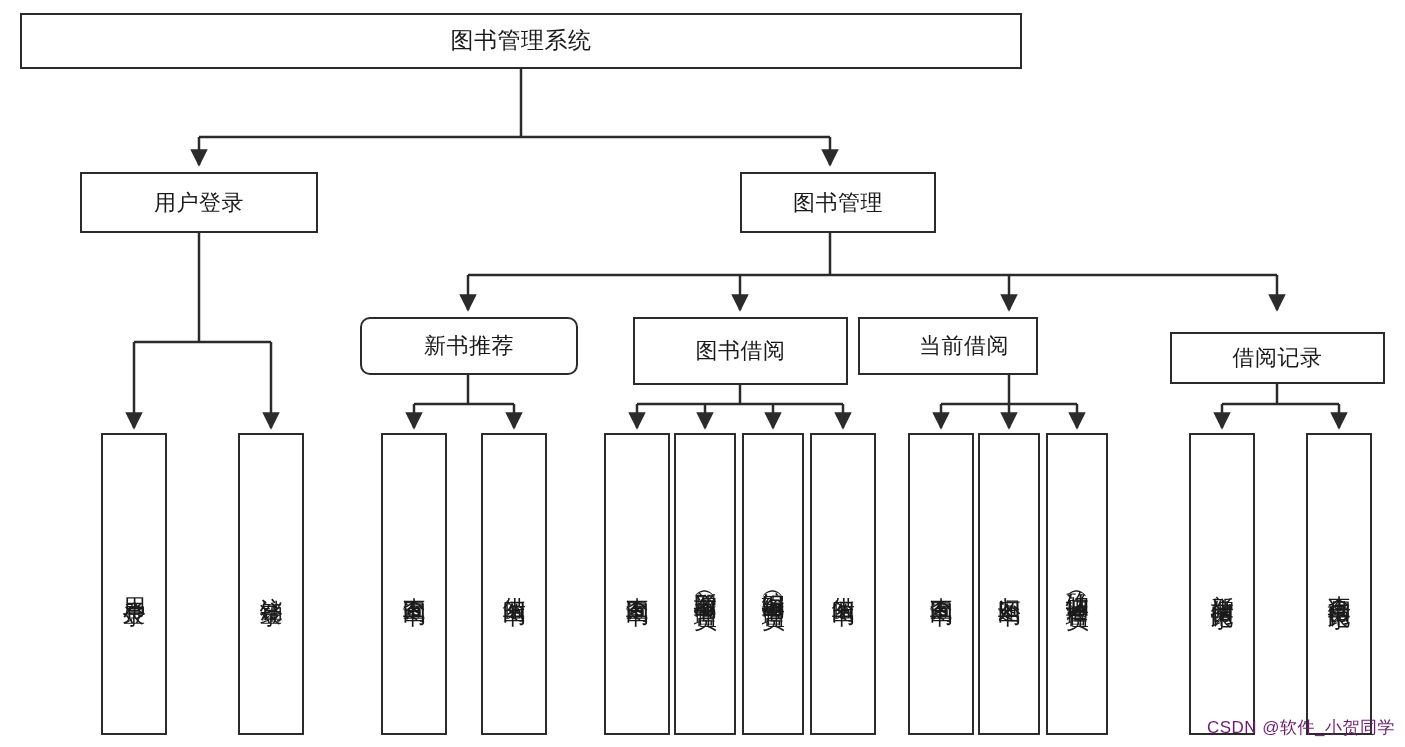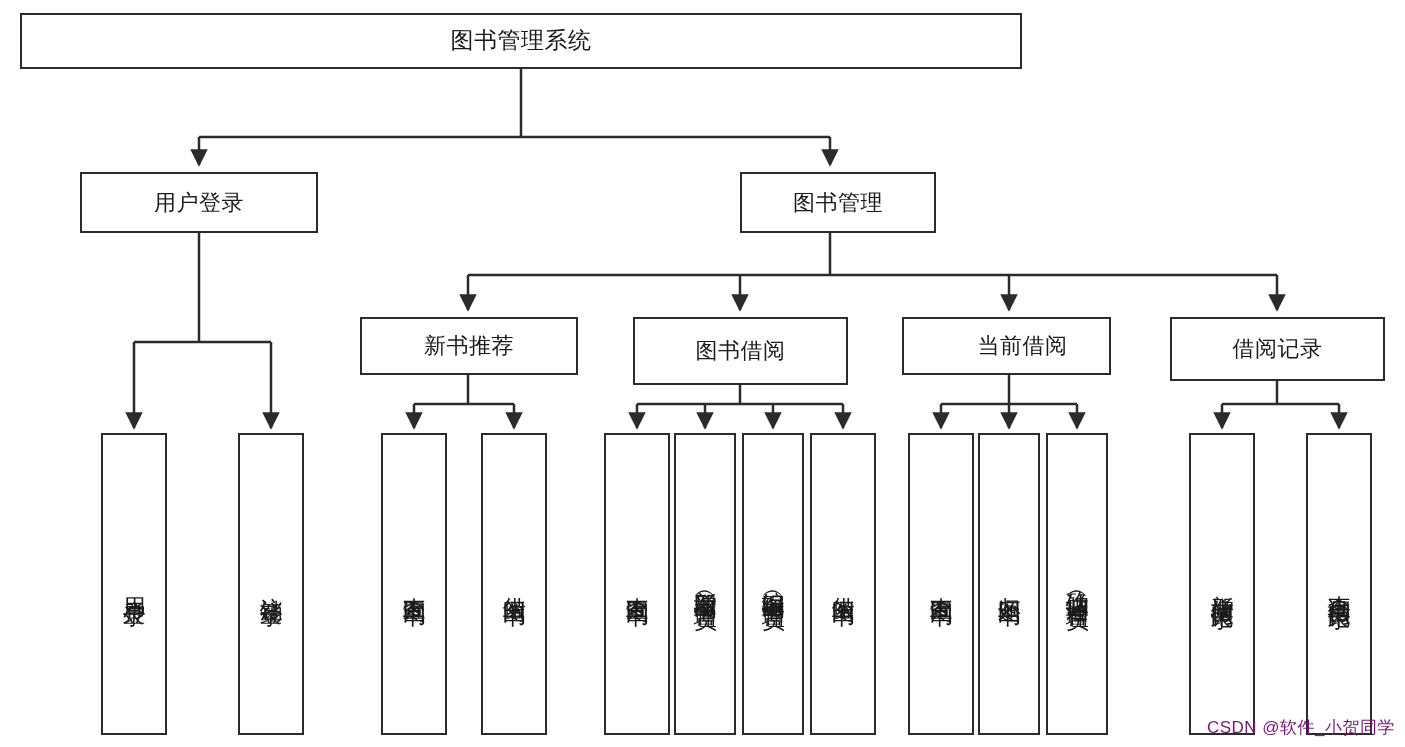--- a/index.html
+++ b/index.html
@@ -133,30 +133,30 @@
     <span class="lbl">图书管理系统</span>
   </div>
 
   <div class="node h" style="left:80px; top:172px; width:238px; height:61px;">
     <span class="lbl">用户登录</span>
   </div>
   <div class="node h" style="left:712px; top:172px; width:196px; height:61px;margin-left:28px;">
     <span class="lbl">图书管理</span>
   </div>
 
-  <div class="node h" style="left:360px; top:317px; width:218px; height:58px;">
+  <div class="node h" style="left:360px; top:317px; width:218px; height:58px;border-radius:10px;">
     <span class="lbl">新书推荐</span>
   </div>
   <div class="node h" style="left:633px; top:317px; width:215px; height:68px;">
     <span class="lbl">图书借阅</span>
   </div>
-  <div class="node h" style="left:902px; top:317px; width:209px; height:58px;padding-left:32px;">
+  <div class="node h" style="left:858px; top:317px; width:180px; height:58px;padding-left:32px;">
     <span class="lbl">当前借阅</span>
   </div>
-  <div class="node h" style="left:1170px; top:317px; width:215px; height:64px;">
+  <div class="node h" style="left:1170px; top:332px; width:215px; height:52px;">
     <span class="lbl">借阅记录</span>
   </div>
 
   <div class="node v" style="left:101px; top:433px; width:66px; height:302px;">
     <span class="lbl">用户登录</span>
   </div>
   <div class="node v" style="left:238px; top:433px; width:66px; height:302px;">
     <span class="lbl">注销登录</span>
   </div>
 

